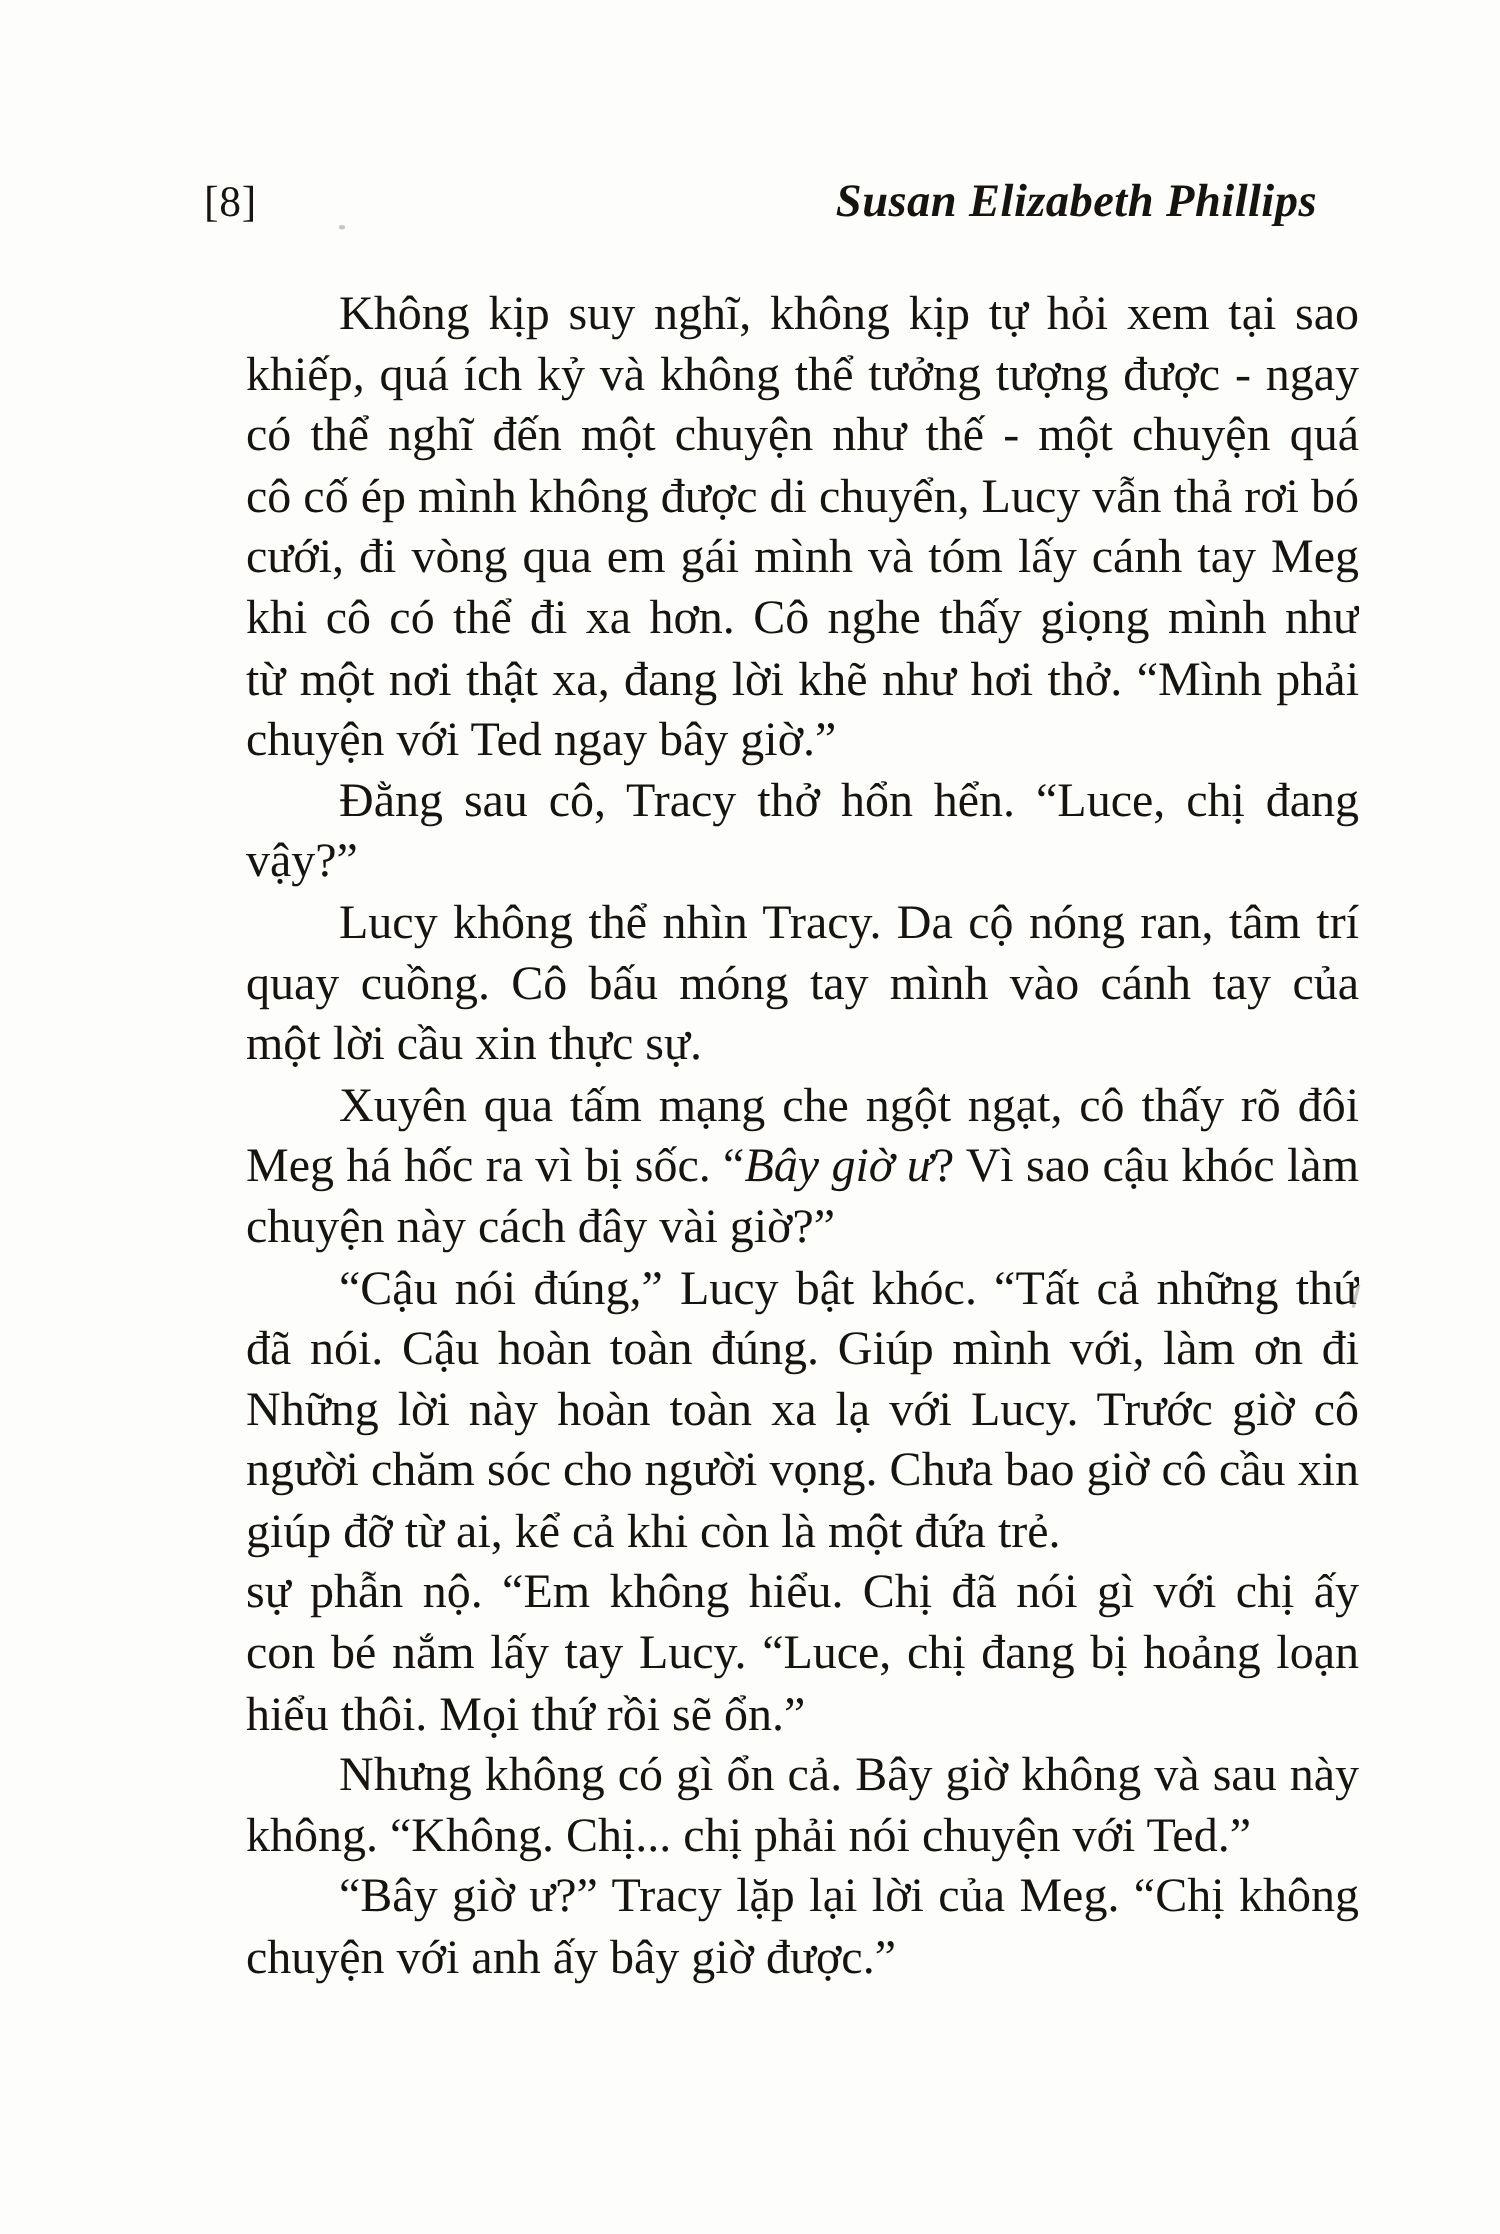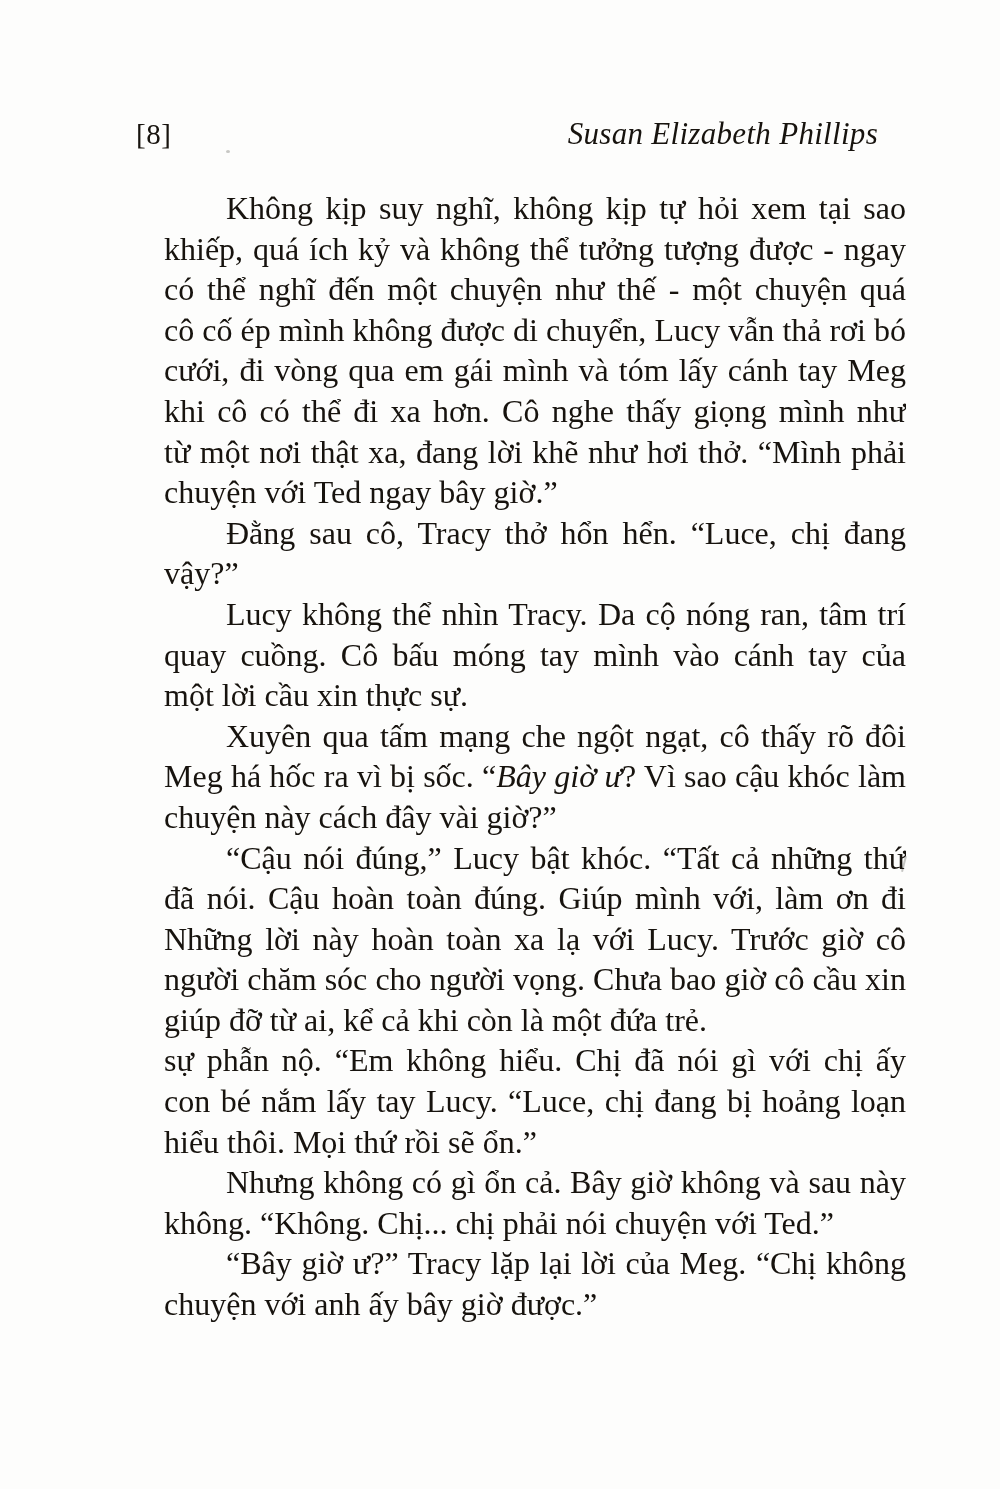--- a/index.html
+++ b/index.html
@@ -10,21 +10,21 @@
     font-family: "Liberation Serif", "DejaVu Serif", serif;
     color: #17130e;
     overflow: hidden;
   }
   .sheet { position: absolute; inset: 0; }
   .header {
     position: absolute; left: 136px; top: 116px; width: 742px;
     display: flex; justify-content: space-between; align-items: baseline;
   }
   .page-number { font-size: 29px; letter-spacing: 0.5px; }
-  .author { font-size: 31px; font-style: italic; letter-spacing: 0.3px; }
+  .author { font-size: 31px; font-style: italic; letter-spacing: 0.3px; font-weight: bold; }
   .body-text {
     position: absolute; left: 136px; top: 188px; width: 742px;
     font-size: 32px; line-height: 40.6px; margin-left: 28px;
   }
   .paragraph { margin: 0; }
   .line {
     text-align: justify;
     text-align-last: justify;
     height: 40.6px;
     overflow: hidden;

